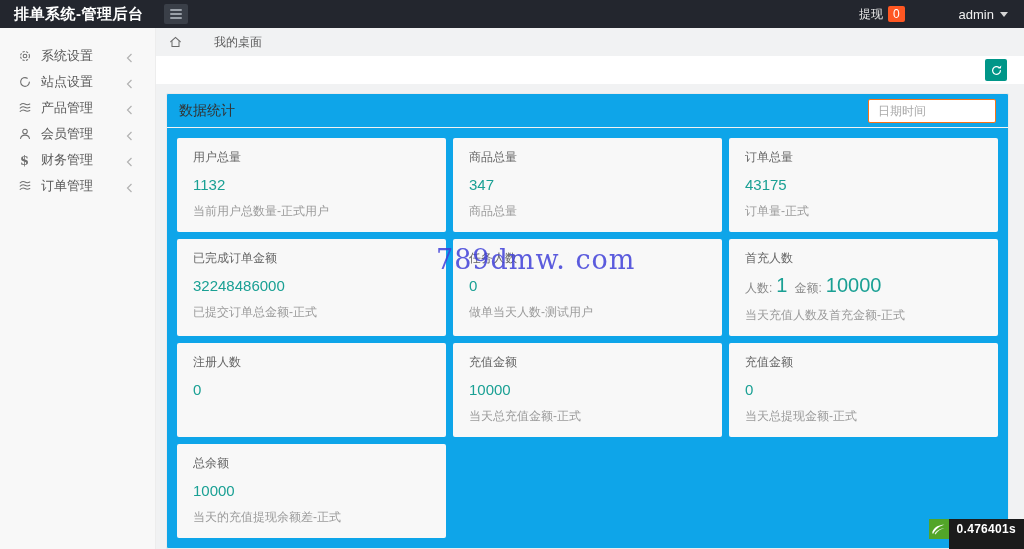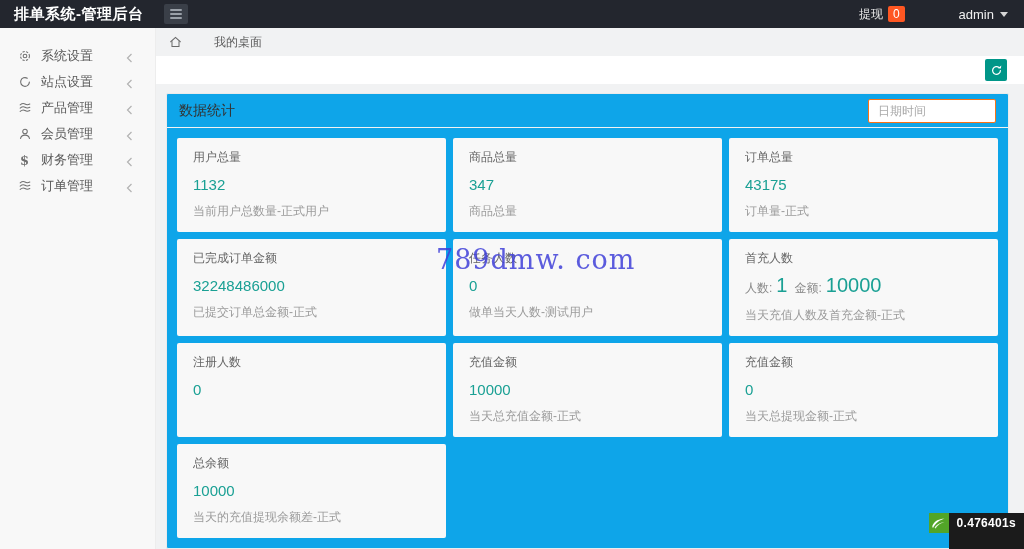--- a/index.html
+++ b/index.html
@@ -88,21 +88,21 @@
   .combo-value { font-size:20px; color:#1aa094; margin:0 7px 0 4px; }
   
   .watermark {
     position:absolute; left:436px; top:244px; z-index:40;
     font-family:"DejaVu Serif","Liberation Serif",serif;
     font-size:27px; color:rgba(64,64,216,0.85); letter-spacing:1px;
     pointer-events:none; white-space:nowrap;
   }
   
   .trace {
-    position:absolute; right:0; bottom:0; height:36px; display:flex; cursor:pointer; z-index:60;
+    position:absolute; right:0; bottom:0; height:30px; display:flex; cursor:pointer; z-index:60;
   }
   .trace-logo { width:20px; height:20px; background:#52a528; display:flex; align-items:center; justify-content:center; }
   .trace-time {
     background:#1b1b1b; color:#fff; font-size:12px; font-weight:bold;
     line-height:20px; padding:0 8px; letter-spacing:.3px;
   }
 </style>
 </head>
 <body>
 

